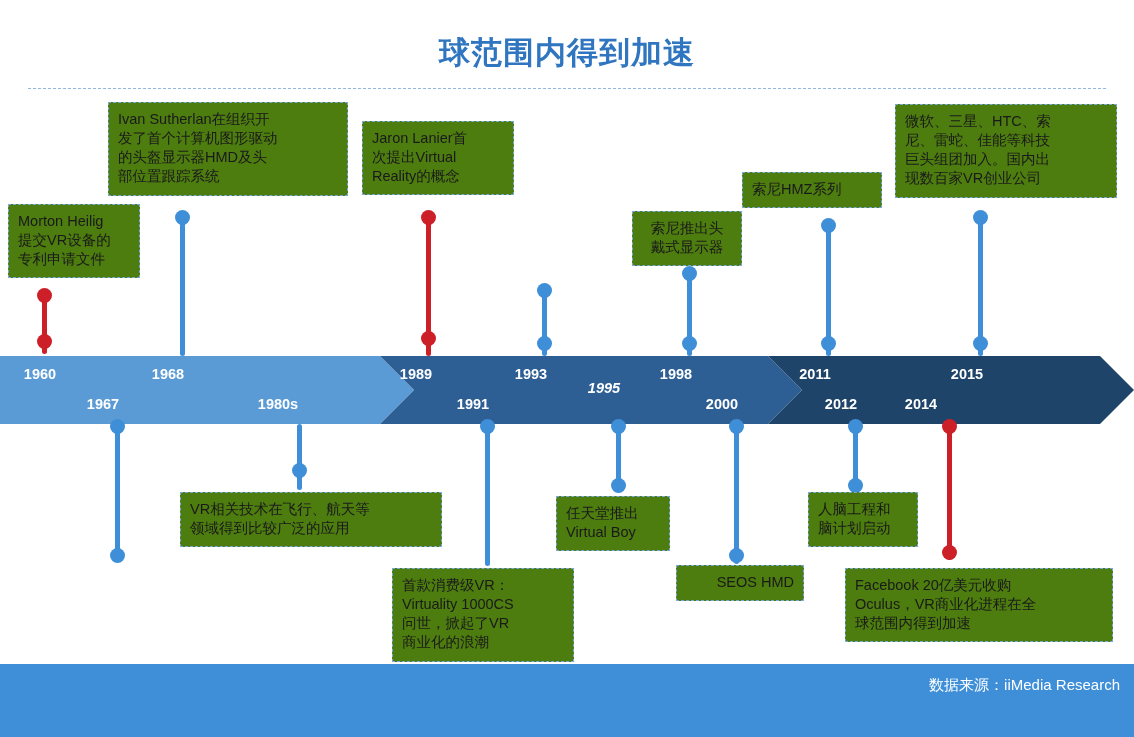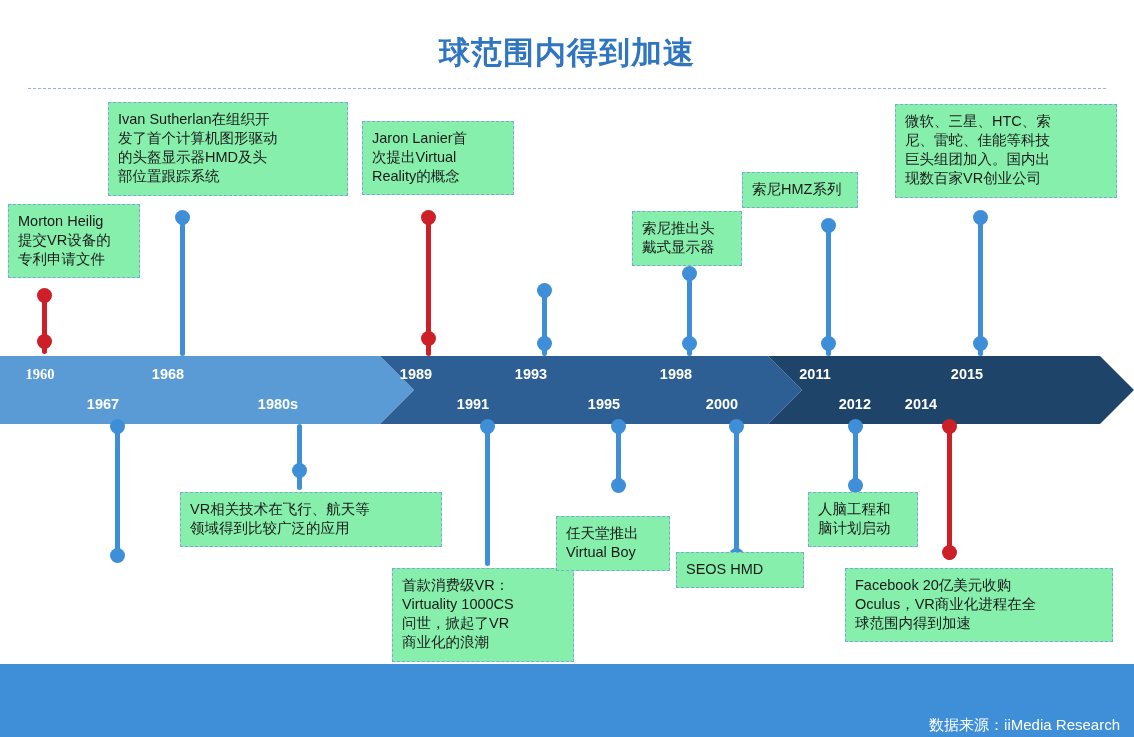--- a/index.html
+++ b/index.html
@@ -43,21 +43,21 @@
     left: 0;
     top: 356px;
     width: 1134px;
     height: 68px;
   }
   
   .box {
     position: absolute;
     box-sizing: border-box;
     border: 1px dashed #7aa9d8;
-    background: #86efac;
+    background: #4d7c0f;
     color: #1a1a1a;
     font-size: 14.5px;
     line-height: 1.32;
     padding: 7px 9px 8px 9px;
     white-space: pre-line;
   }
   
   .stem {
     position: absolute;
     background: #3e8fd8;
@@ -81,21 +81,20 @@
     font-weight: bold;
     text-align: center;
   }
   
   .footer-src {
     position: absolute;
     right: 14px;
     top: 676px;
     font-size: 15px;
     color: #ffffff;
-    margin-top: 40px;
   }
   .footer-copy {
     position: absolute;
     right: 14px;
     top: 708px;
     font-size: 15.5px;
     color: #ffffff;
   }
   .footer-band {
     position: absolute;
@@ -115,34 +114,34 @@
   <div class="divider"></div>
 
   <div class="arrow-wrap">
     <svg width="1134" height="68" viewBox="0 0 1134 68">
       <polygon points="0,0 380,0 414,34 380,68 0,68" fill="#5b9bd5"></polygon>
       <polygon points="380,0 768,0 802,34 768,68 380,68 414,34" fill="#2e5f94"></polygon>
       <polygon points="768,0 1100,0 1134,34 1100,68 768,68 802,34" fill="#1f4469"></polygon>
     </svg>
   </div>
 
-  <div class="year" style="left:10px; top:366px; width:60px;font-family:Liberation Serif, serif;">1960</div>
+  <div class="year" style="left:10px; top:366px; width:60px;">1960</div>
   <div class="year" style="left:138px; top:366px; width:60px;">1968</div>
   <div class="year" style="left:386px; top:366px; width:60px;">1989</div>
   <div class="year" style="left:501px; top:366px; width:60px;">1993</div>
   <div class="year" style="left:646px; top:366px; width:60px;">1998</div>
   <div class="year" style="left:785px; top:366px; width:60px;">2011</div>
   <div class="year" style="left:937px; top:366px; width:60px;">2015</div>
 
   <div class="year" style="left:73px; top:396px; width:60px;">1967</div>
   <div class="year" style="left:246px; top:396px; width:64px;">1980s</div>
   <div class="year" style="left:443px; top:396px; width:60px;">1991</div>
-  <div class="year" style="left:574px; top:396px; width:60px;">1995</div>
+  <div class="year" style="left:574px; top:380px; width:60px;font-style:italic;">1995</div>
   <div class="year" style="left:692px; top:396px; width:60px;">2000</div>
-  <div class="year" style="left:811px; top:396px; width:60px;text-align:right;">2012</div>
+  <div class="year" style="left:811px; top:396px; width:60px;">2012</div>
   <div class="year" style="left:891px; top:396px; width:60px;">2014</div>
 
   <div class="stem red" style="left:42px; top:292px; height:62px;"></div>
   <div class="dot red" style="left:37px; top:288px;"></div>
   <div class="dot red" style="left:37px; top:334px;"></div>
 
   <div class="stem" style="left:180px; top:216px; height:140px;"></div>
   <div class="dot" style="left:175px; top:210px;"></div>
 
   <div class="stem red" style="left:426px; top:216px; height:140px;"></div>
@@ -194,37 +193,37 @@
   <div class="box" style="left:8px; top:204px; width:132px;">Morton Heilig
 提交VR设备的
 专利申请文件</div>
   <div class="box" style="left:108px; top:102px; width:240px;">Ivan Sutherlan在组织开
 发了首个计算机图形驱动
 的头盔显示器HMD及头
 部位置跟踪系统</div>
   <div class="box" style="left:362px; top:121px; width:152px;">Jaron Lanier首
 次提出Virtual
 Reality的概念</div>
-  <div class="box" style="left:632px; top:211px; width:110px;">索尼推出头
+  <div class="box" style="left:632px; top:211px; width:110px;text-align:center;">索尼推出头
 戴式显示器</div>
-  <div class="box" style="left:742px; top:172px; width:116px;">索尼HMZ系列</div>
+  <div class="box" style="left:742px; top:172px; width:140px;">索尼HMZ系列</div>
   <div class="box" style="left:895px; top:104px; width:222px;">微软、三星、HTC、索
 尼、雷蛇、佳能等科技
 巨头组团加入。国内出
 现数百家VR创业公司</div>
 
   <div class="box" style="left:180px; top:492px; width:262px;">VR相关技术在飞行、航天等
 领域得到比较广泛的应用</div>
   <div class="box" style="left:392px; top:568px; width:182px;">首款消费级VR：
 Virtuality 1000CS
 问世，掀起了VR
 商业化的浪潮</div>
-  <div class="box" style="left:556px; top:516px; width:114px;">任天堂推出
+  <div class="box" style="left:556px; top:496px; width:114px;">任天堂推出
 Virtual Boy</div>
-  <div class="box" style="left:676px; top:552px; width:128px;">SEOS HMD</div>
+  <div class="box" style="left:676px; top:565px; width:128px;text-align:right;">SEOS HMD</div>
   <div class="box" style="left:808px; top:492px; width:110px;">人脑工程和
 脑计划启动</div>
   <div class="box" style="left:845px; top:568px; width:268px;">Facebook 20亿美元收购
 Oculus，VR商业化进程在全
 球范围内得到加速</div>
 
   <div class="footer-band"></div>
   <div class="footer-src">数据来源：iiMedia Research</div>
 
 </div>

